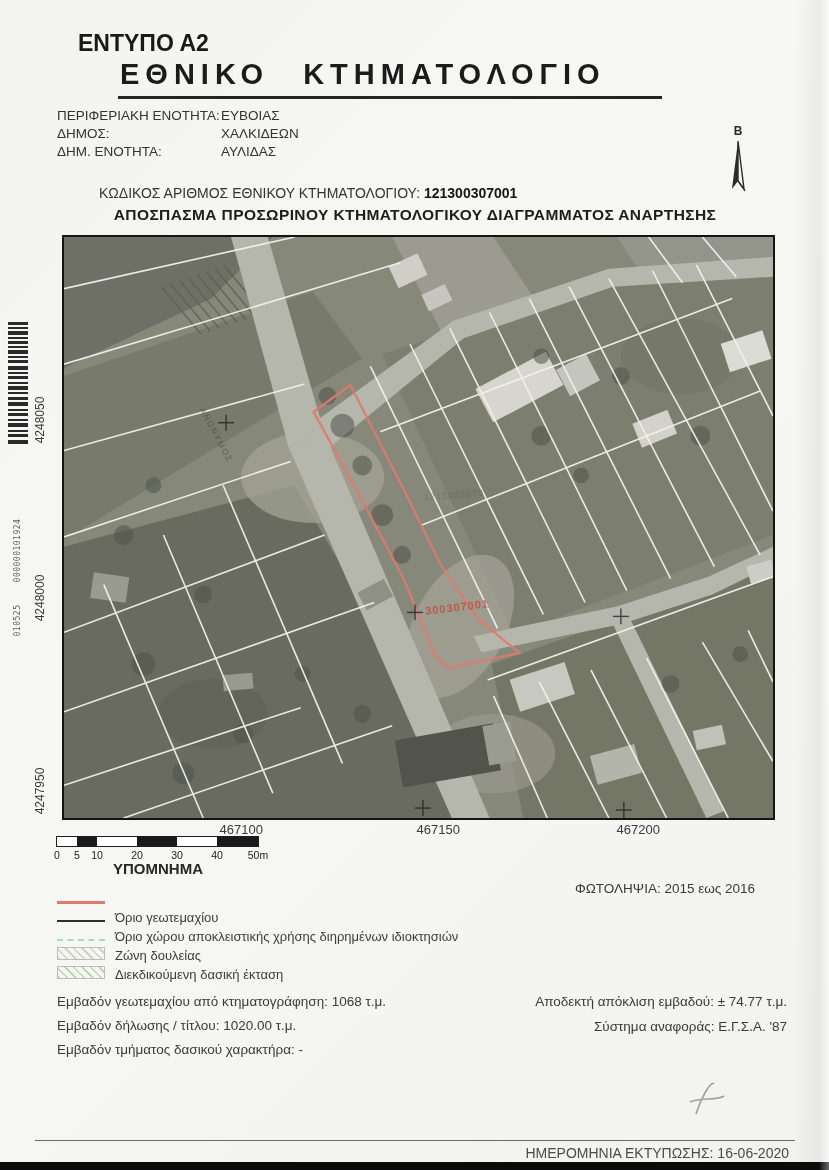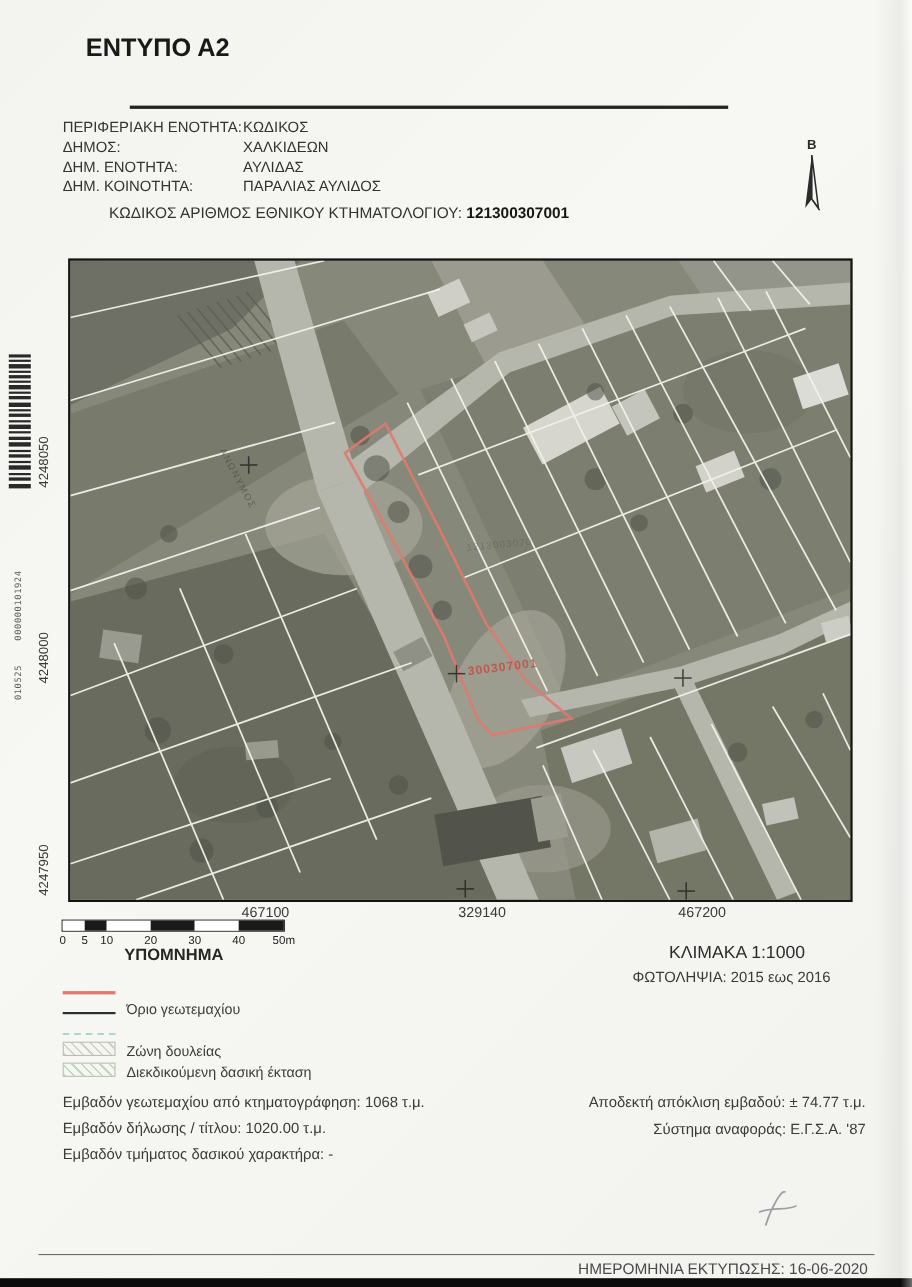--- a/index.html
+++ b/index.html
@@ -63,40 +63,39 @@
   .num2{left:-8px;top:616px;width:50px;}
   .right-edge{position:absolute;right:0;top:0;width:34px;height:1170px;background:linear-gradient(to right,rgba(0,0,0,0),rgba(0,0,0,.05) 70%,rgba(255,255,255,.4));pointer-events:none;}
   .pen-mark{position:absolute;left:686px;top:1072px;}
 </style>
 </head>
 <body>
 
 <div class="page">
 
   <div class="t form-code">ΕΝΤΥΠΟ Α2</div>
+  <div class="t doc-title">ΕΘΝΙΚΟ ΚΤΗΜΑΤΟΛΟΓΙΟ</div>
   <div class="title-underline"></div>
 
   <div class="t admin-row" style="top:108px">
-    <span class="lbl">ΠΕΡΙΦΕΡΙΑΚΗ ΕΝΟΤΗΤΑ:</span><span>ΚΩΔΙΚΟΣ</span>
+    <span class="lbl">ΠΕΡΙΦΕΡΙΑΚΗ ΕΝΟΤΗΤΑ:</span><span>ΕΥΒΟΙΑΣ</span>
   </div>
   <div class="t admin-row" style="top:126px">
     <span class="lbl">ΔΗΜΟΣ:</span><span>ΧΑΛΚΙΔΕΩΝ</span>
   </div>
   <div class="t admin-row" style="top:144px">
     <span class="lbl">ΔΗΜ. ΕΝΟΤΗΤΑ:</span><span>ΑΥΛΙΔΑΣ</span>
-  </div>
-  <div class="t admin-row" style="top:162px">
-    <span class="lbl">ΔΗΜ. ΚΟΙΝΟΤΗΤΑ:</span><span>ΠΑΡΑΛΙΑΣ ΑΥΛΙΔΟΣ</span>
   </div>
 
   <div class="t kaek">
     <span>ΚΩΔΙΚΟΣ ΑΡΙΘΜΟΣ ΕΘΝΙΚΟΥ ΚΤΗΜΑΤΟΛΟΓΙΟΥ:</span>
     <b>121300307001</b>
   </div>
 
+  <div class="t map-title">ΑΠΟΣΠΑΣΜΑ ΠΡΟΣΩΡΙΝΟΥ ΚΤΗΜΑΤΟΛΟΓΙΚΟΥ ΔΙΑΓΡΑΜΜΑΤΟΣ ΑΝΑΡΤΗΣΗΣ</div>
 
   <div class="t north-label">Β</div>
   <svg class="north-arrow" width="32" height="58" viewBox="0 0 32 58">
     <path d="M16,4 L10,52 L16,44 Z" fill="#2b2b2b"></path>
     <path d="M16,4 L22,52 L16,44 Z" fill="none" stroke="#2b2b2b" stroke-width="1.4"></path>
     <path d="M16,44 L23,54" stroke="#2b2b2b" stroke-width="1.2" fill="none"></path>
   </svg>
 
   <svg class="barcode" width="24" height="126" viewBox="0 0 24 126">
     <rect x="0" y="0" width="24" height="126" fill="#f6f6f3"></rect>
@@ -261,21 +260,21 @@
   </div>
 
   <div class="t map-overlay parcel-code">300307001</div>
   <div class="t map-overlay faint-code">1213003070</div>
   <div class="t map-overlay street-name">ΑΝΩΝΥΜΟΣ</div>
 
   <div class="t ytick" style="top:413px">4248050</div>
   <div class="t ytick" style="top:591px">4248000</div>
   <div class="t ytick" style="top:784px">4247950</div>
   <div class="t xtick" style="left:193px">467100</div>
-  <div class="t xtick" style="left:390px">329140</div>
+  <div class="t xtick" style="left:390px">467150</div>
   <div class="t xtick" style="left:590px">467200</div>
 
   <div class="scalebar">
     <div class="seg" style="width:20px;background:#fff"></div>
     <div class="seg" style="width:20px;background:#1a1a1a"></div>
     <div class="seg" style="width:40px;background:#fff"></div>
     <div class="seg" style="width:40px;background:#1a1a1a"></div>
     <div class="seg" style="width:40px;background:#fff"></div>
     <div class="seg" style="width:41px;background:#1a1a1a"></div>
   </div>
@@ -285,26 +284,26 @@
   <div class="t scaletick" style="left:122px">20</div>
   <div class="t scaletick" style="left:162px">30</div>
   <div class="t scaletick" style="left:202px">40</div>
   <div class="t scaletick" style="left:243px">50m</div>
 
   <div class="t legend-title">ΥΠΟΜΝΗΜΑ</div>
   <div class="sw sw-line sw-red" style="top:901px"></div>
   <div class="sw sw-line sw-dark" style="top:920px"></div>
   <div class="t legend-item-label" style="top:910px">Όριο γεωτεμαχίου</div>
   <div class="sw sw-line sw-teal" style="top:939px"></div>
+  <div class="t legend-item-label" style="top:929px">Όριο χώρου αποκλειστικής χρήσης διηρημένων ιδιοκτησιών</div>
   <div class="sw sw-box sw-hatch" style="top:947px"></div>
   <div class="t legend-item-label" style="top:948px">Ζώνη δουλείας</div>
   <div class="sw sw-box sw-hatch-green" style="top:966px"></div>
   <div class="t legend-item-label" style="top:967px">Διεκδικούμενη δασική έκταση</div>
 
-  <div class="t scale-text">ΚΛΙΜΑΚΑ 1:1000</div>
   <div class="t photo-dates">ΦΩΤΟΛΗΨΙΑ: 2015 εως 2016</div>
 
   <div class="t info-line info-left" style="top:994px">
     <span>Εμβαδόν γεωτεμαχίου από κτηματογράφηση:</span>&nbsp;<span>1068 τ.μ.</span>
   </div>
   <div class="t info-line info-left" style="top:1018px">
     <span>Εμβαδόν δήλωσης / τίτλου:</span>&nbsp;<span>1020.00 τ.μ.</span>
   </div>
   <div class="t info-line info-left" style="top:1042px">
     <span>Εμβαδόν τμήματος δασικού χαρακτήρα:</span>&nbsp;<span>-</span>

